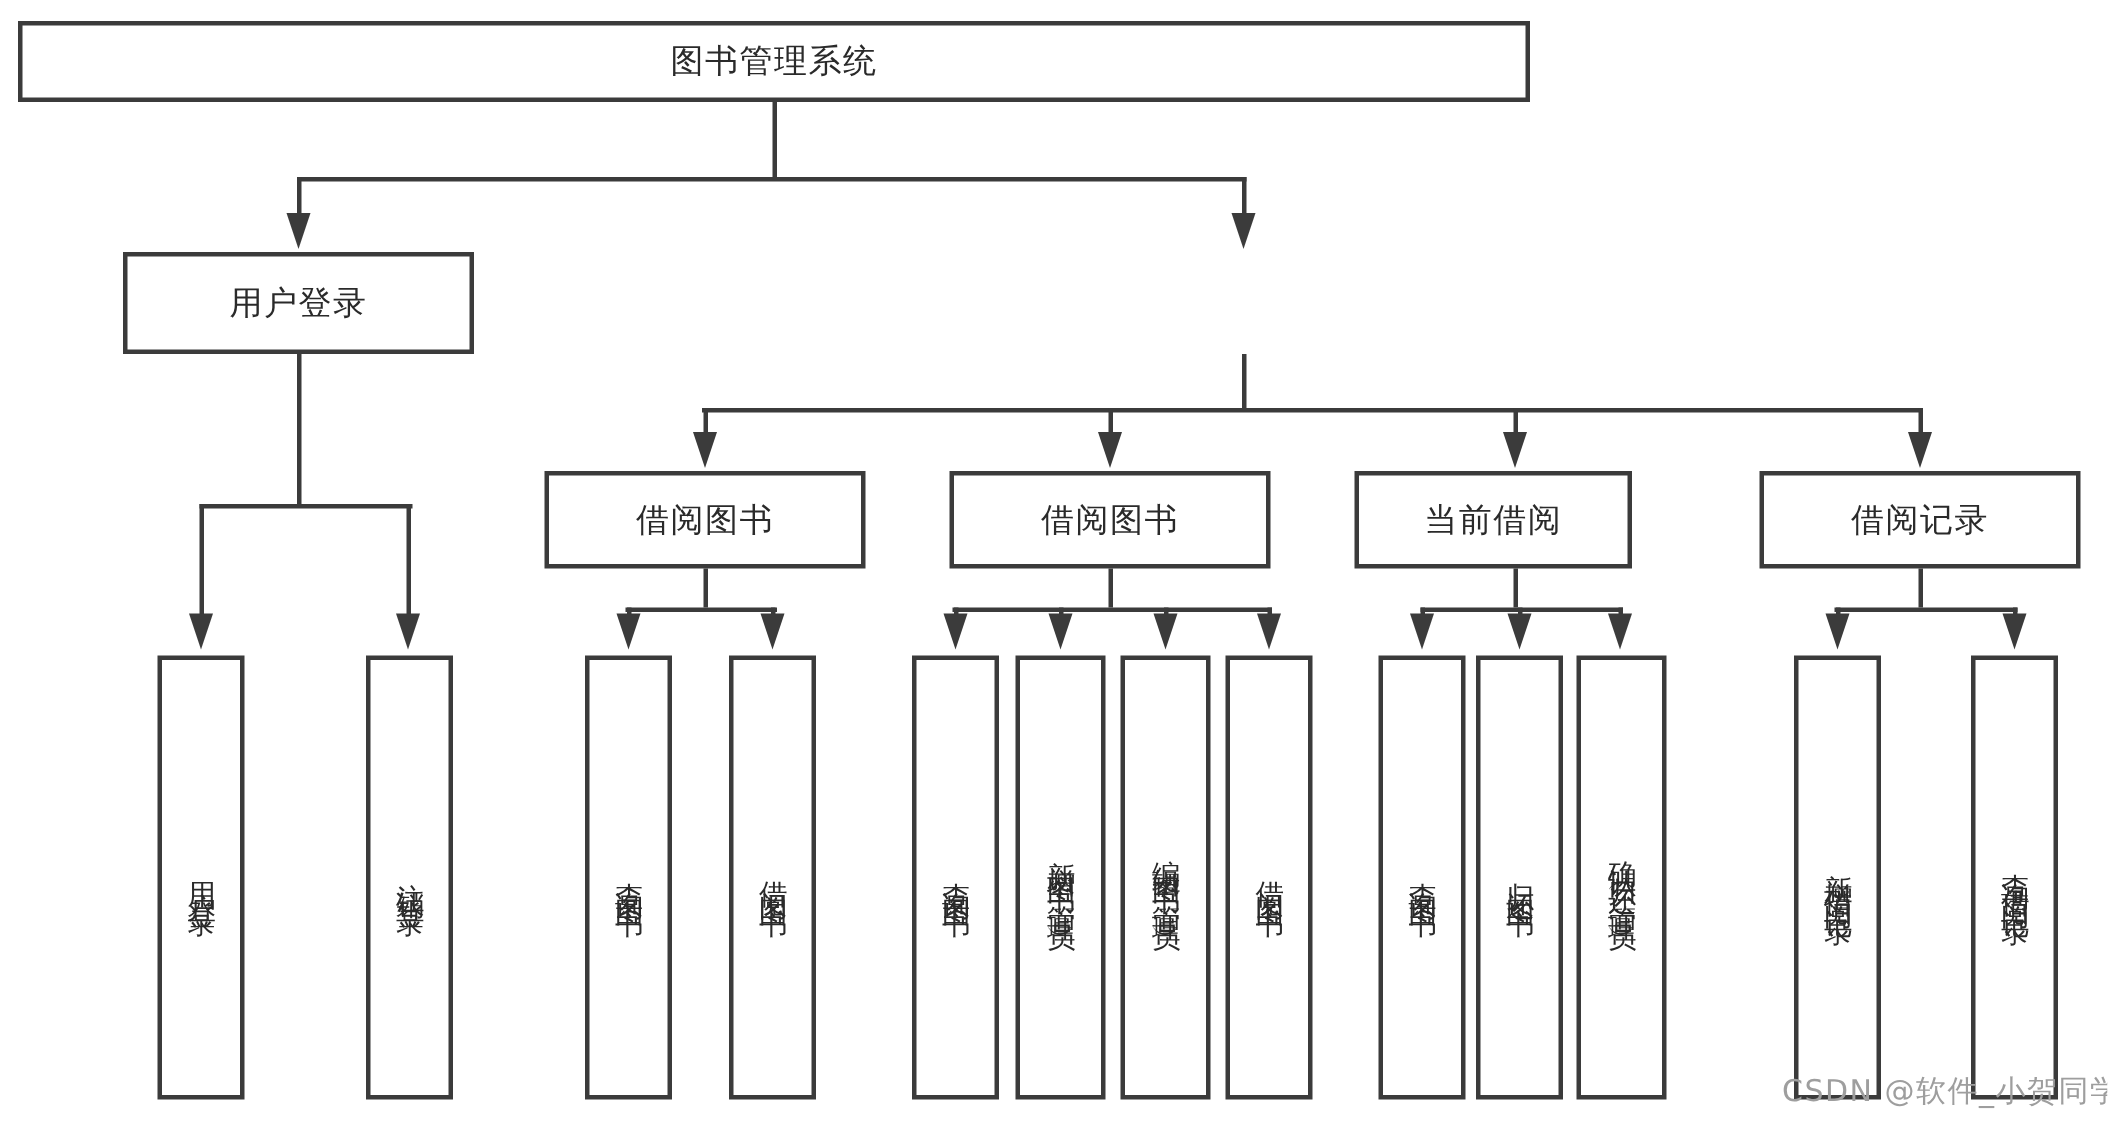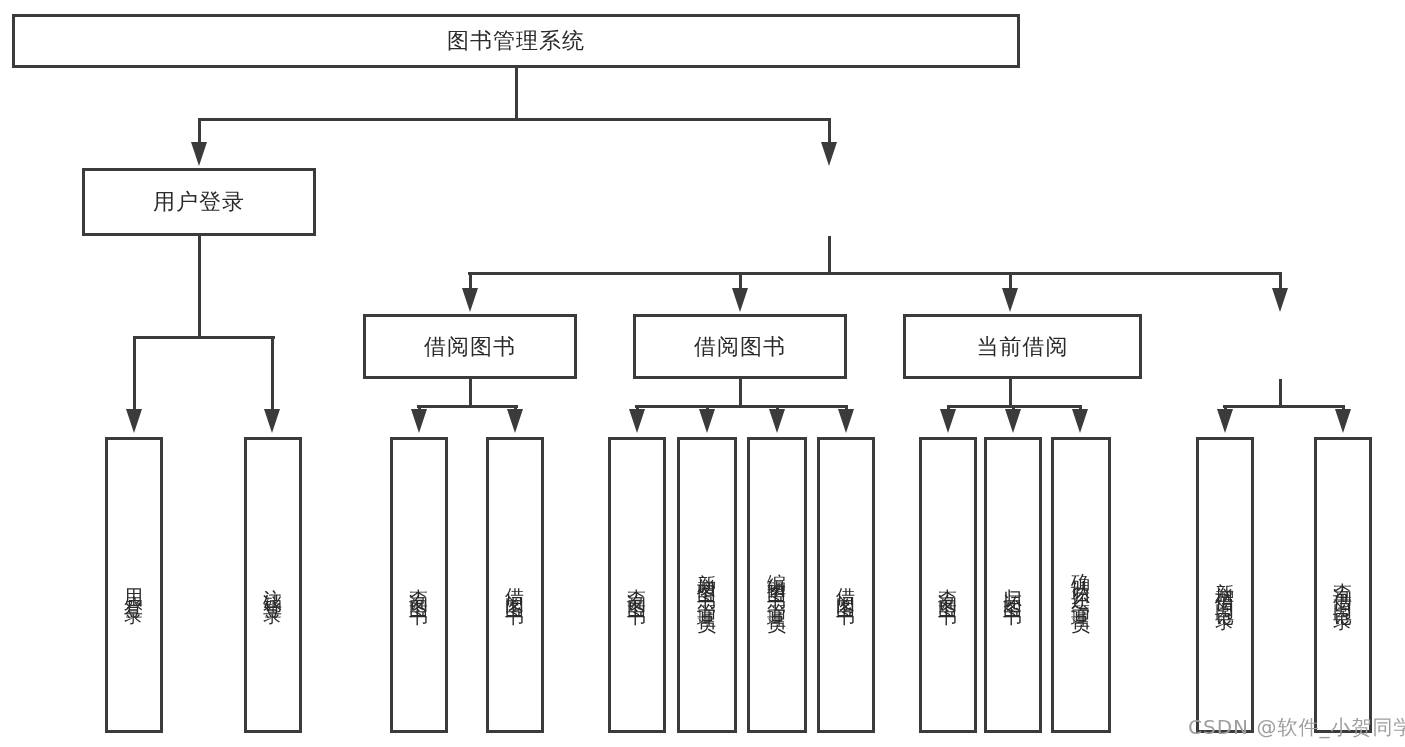--- a/index.html
+++ b/index.html
@@ -76,22 +76,25 @@
   <div class="arr" style="left:732px;top:288px;"></div>
   <div class="arr" style="left:1002px;top:288px;"></div>
   <div class="arr" style="left:1272px;top:288px;"></div>
 
   <div class="box" style="left:363px;top:314px;width:214px;height:65px;">
     <span>借阅图书</span>
   </div>
   <div class="box" style="left:633px;top:314px;width:214px;height:65px;">
     <span>借阅图书</span>
   </div>
-  <div class="box" style="left:903px;top:314px;width:239px;height:65px;">
+  <div class="box" style="left:903px;top:314px;width:185px;height:65px;">
     <span>当前借阅</span>
+  </div>
+  <div class="box" style="left:1173px;top:314px;width:214px;height:65px;">
+    <span>借阅记录</span>
   </div>
 
   <div class="vline" style="left:469px;top:379px;height:26px;"></div>
   <div class="hline" style="left:417px;top:405px;width:101px;"></div>
   <div class="vline" style="left:418px;top:405px;height:8px;"></div>
   <div class="vline" style="left:514px;top:405px;height:8px;"></div>
   <div class="arr" style="left:411px;top:409px;"></div>
   <div class="arr" style="left:507px;top:409px;"></div>
 
   <div class="vline" style="left:739px;top:379px;height:26px;"></div>

